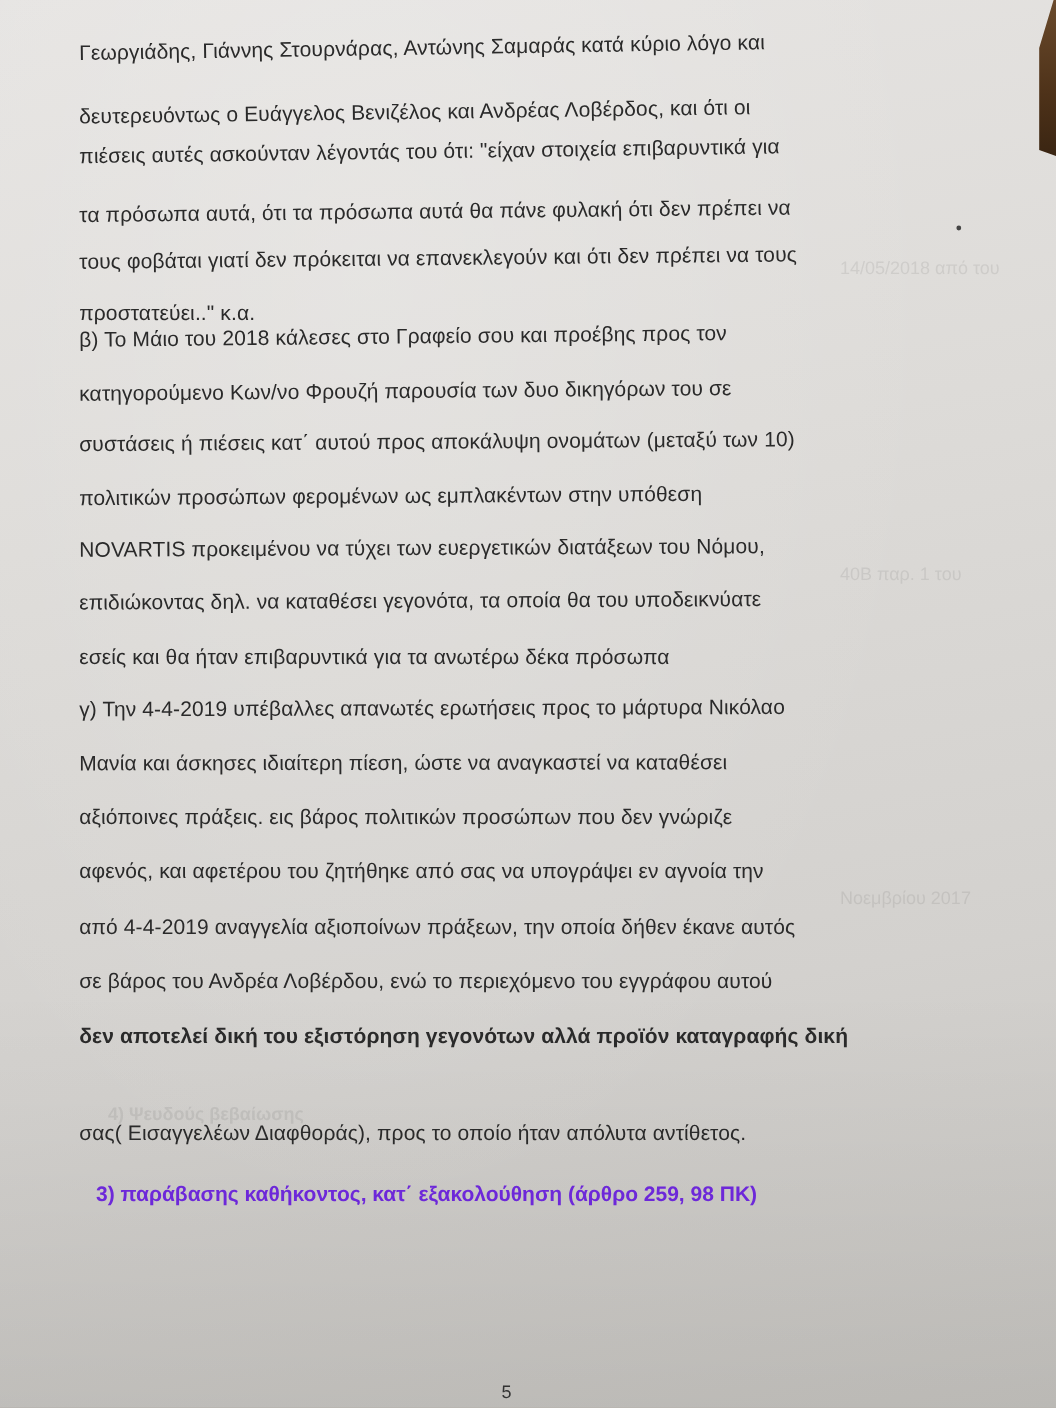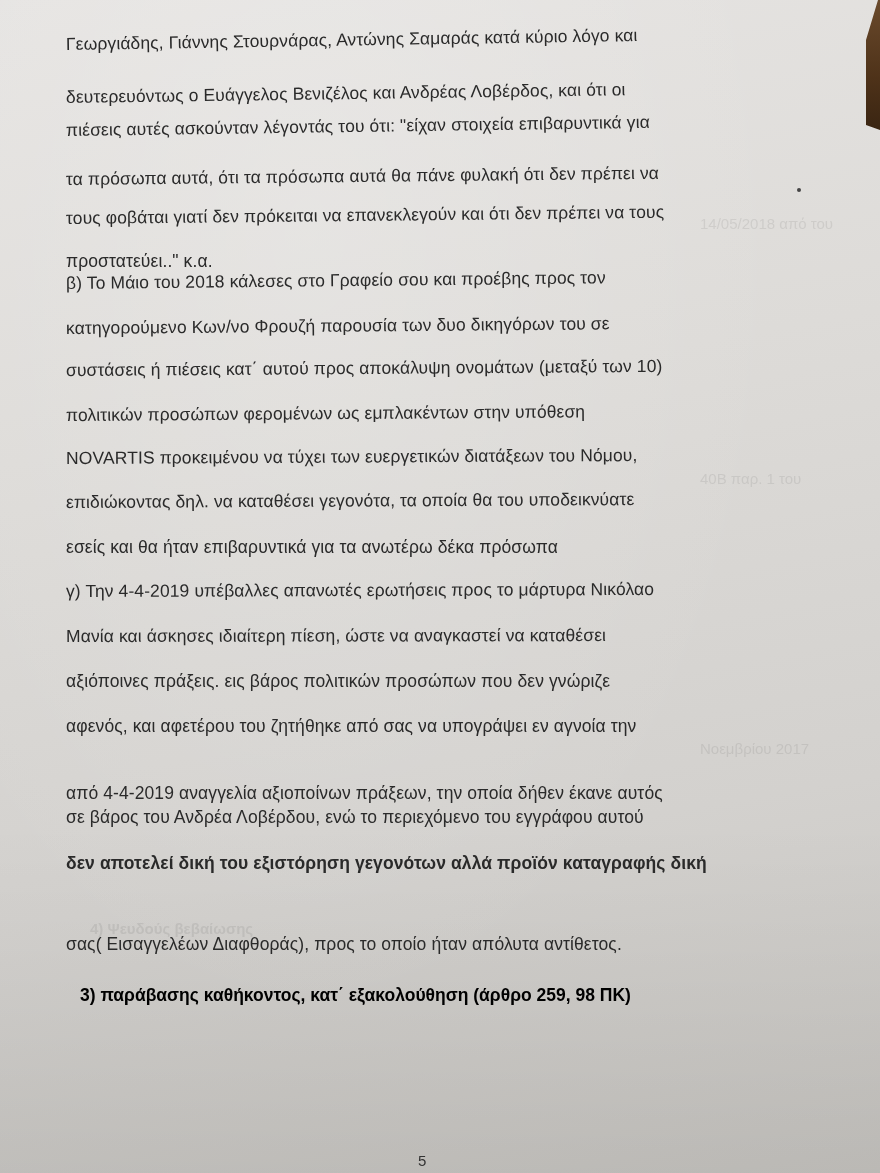--- a/index.html
+++ b/index.html
@@ -52,21 +52,21 @@
       left: 0;
       white-space: nowrap;
       transform-origin: left center;
     }
     .heading {
       position: absolute;
       left: 80px;
       top: 985px;
       font-weight: bold;
       font-size: 17.5px;
-      color: #000000;
+      color: #6d28d9;
       white-space: nowrap;
     }
     .page-number {
       position: absolute;
       left: 418px;
       top: 1152px;
       font-size: 15px;
       color: #333;
     }
     .dot {
@@ -110,21 +110,21 @@
     <div class="line" style="top: 360px; transform: rotate(-0.4deg);">συστάσεις ή πιέσεις κατ΄ αυτού προς αποκάλυψη ονομάτων (μεταξύ των 10)</div>
     <div class="line" style="top: 405px; transform: rotate(-0.4deg);">πολιτικών  προσώπων  φερομένων  ως  εμπλακέντων  στην   υπόθεση</div>
     <div class="line" style="top: 448px; transform: rotate(-0.3deg);">NOVARTIS  προκειμένου να  τύχει των ευεργετικών διατάξεων του Νόμου,</div>
     <div class="line" style="top: 492px; transform: rotate(-0.3deg);">επιδιώκοντας  δηλ. να καταθέσει γεγονότα, τα οποία θα του υποδεικνύατε</div>
     <div class="line" style="top: 537px; text-align: center;">εσείς και θα ήταν επιβαρυντικά για τα ανωτέρω δέκα πρόσωπα</div>
 
     <div class="line" style="top: 581px; transform: rotate(-0.2deg);">γ) Την 4-4-2019  υπέβαλλες  απανωτές ερωτήσεις προς το μάρτυρα Νικόλαο</div>
     <div class="line" style="top: 626px; transform: rotate(-0.1deg);">Μανία  και άσκησες ιδιαίτερη πίεση, ώστε να αναγκαστεί να καταθέσει</div>
     <div class="line" style="top: 671px; text-align: right;">αξιόποινες πράξεις. εις βάρος πολιτικών προσώπων   που δεν γνώριζε</div>
     <div class="line" style="top: 716px; text-align: right;">αφενός,  και αφετέρου  του  ζητήθηκε από σας  να υπογράψει εν αγνοία την</div>
-    <div class="line" style="top: 762px; margin-top: 21px;">από 4-4-2019  αναγγελία αξιοποίνων πράξεων, την οποία δήθεν έκανε αυτός</div>
+    <div class="line" style="top: 762px;">από 4-4-2019  αναγγελία αξιοποίνων πράξεων, την οποία δήθεν έκανε αυτός</div>
     <div class="line" style="top: 807px;">σε βάρος του Ανδρέα Λοβέρδου, ενώ  το περιεχόμενο του εγγράφου αυτού</div>
     <div class="line" style="top: 853px; font-weight: bold;">δεν αποτελεί δική του εξιστόρηση γεγονότων αλλά προϊόν καταγραφής δική</div>
     <div class="line" style="top: 934px;">σας( Εισαγγελέων Διαφθοράς), προς το οποίο ήταν απόλυτα αντίθετος.</div>
   </div>
 
   <div class="dot" style="left:797px; top:188px;"></div>
 </div>
 
 <style>
   

